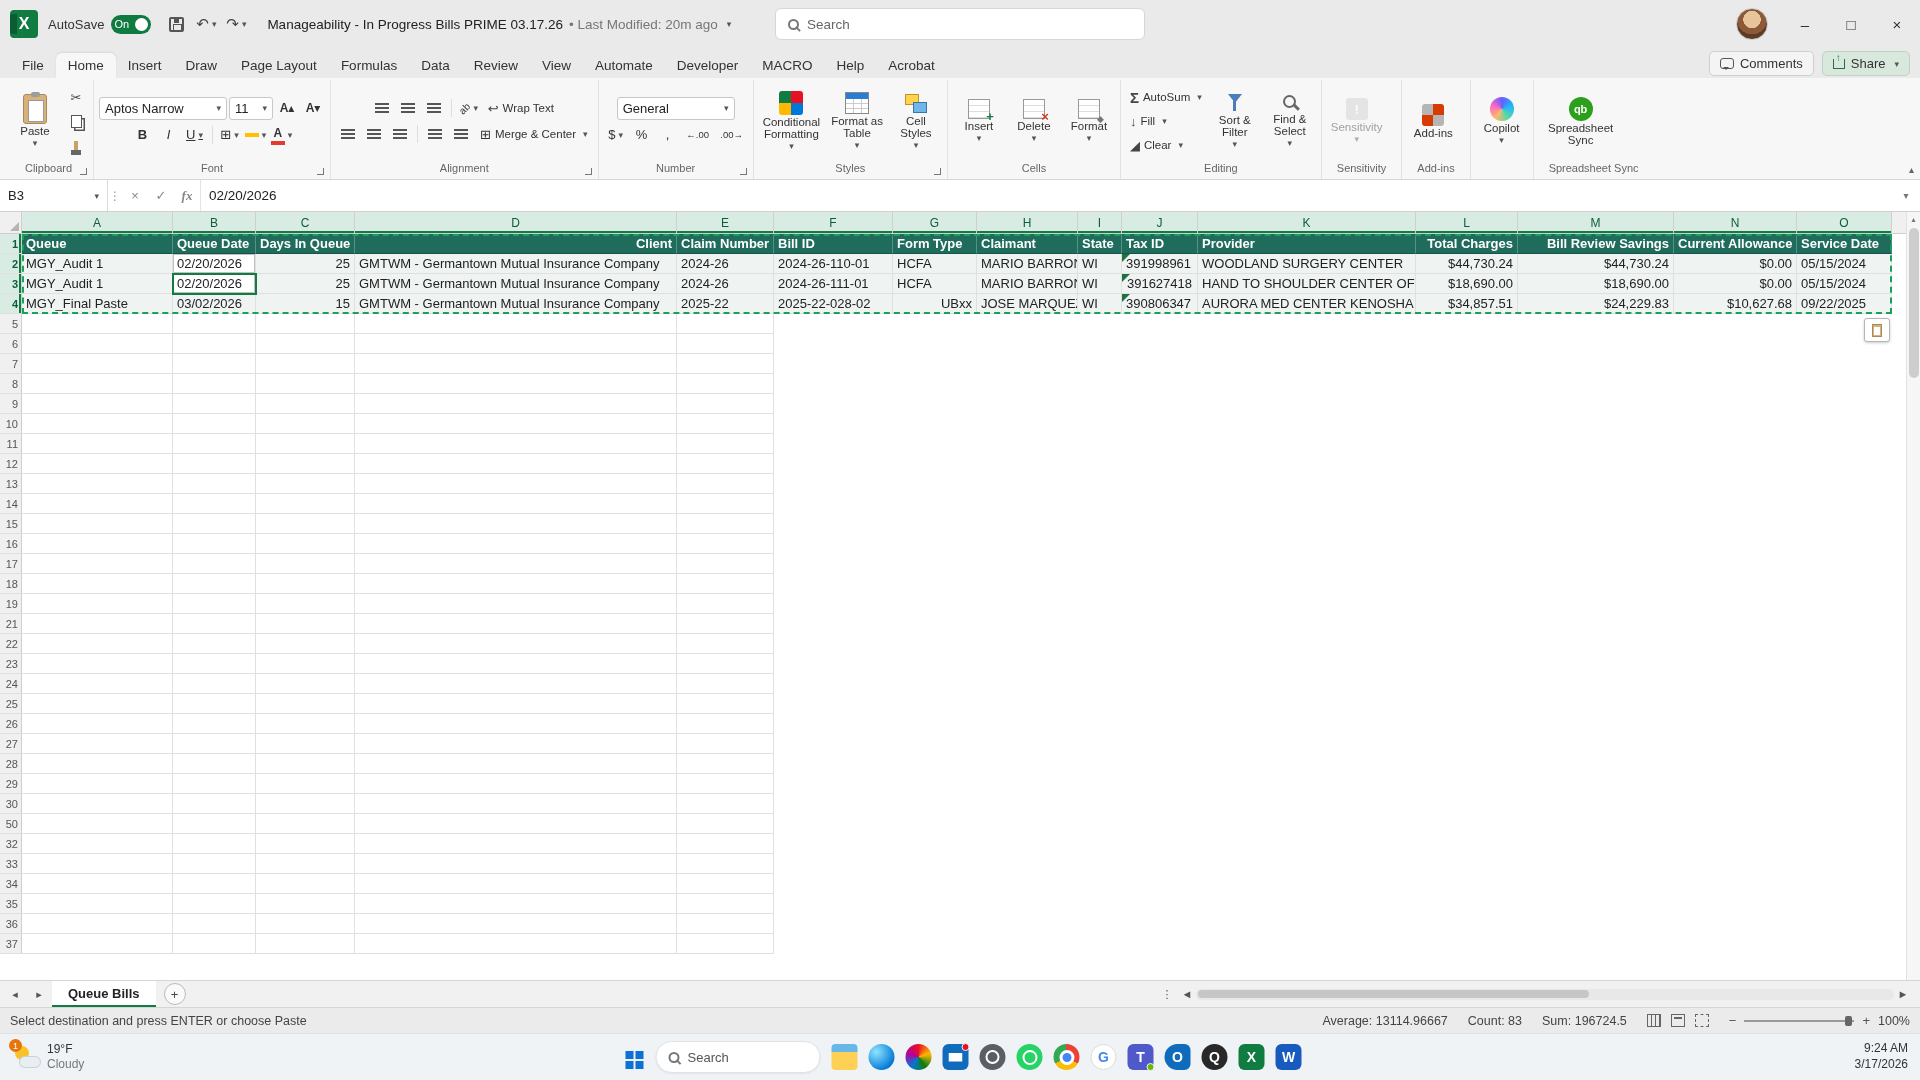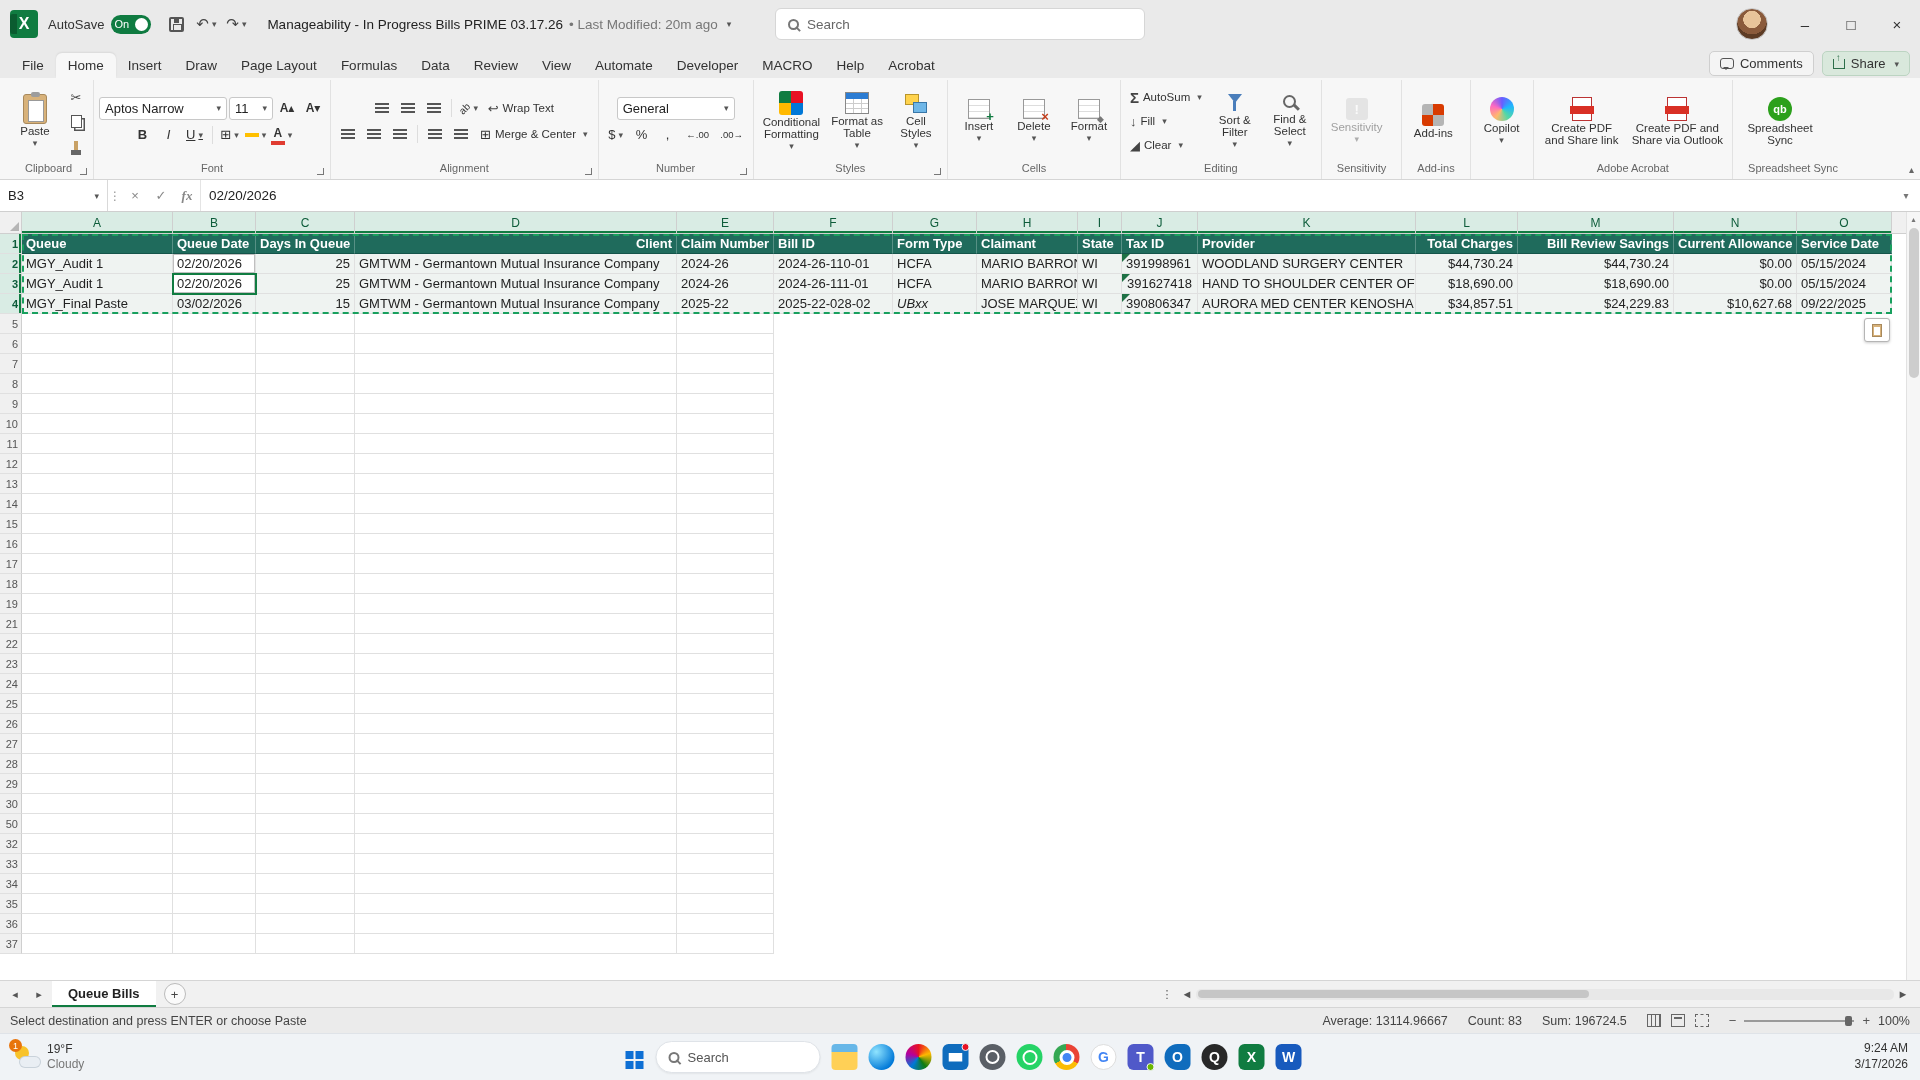--- a/index.html
+++ b/index.html
@@ -518,35 +518,20 @@
     <div class="rb">
       <button class="bb" data-name="copilot-button">
           <span class="i-copilot" data-name="copilot-icon"></span>
           <span class="bl" data-name="copilot-label">Copilot</span>
           <span class="caret" data-name="chevron-down-icon">▾</span>
         </button>
     </div>
     <div class="rl"><span data-name="copilot-group-label"></span></div>
   </div>
 
-  <div class="rg" data-name="adobe-acrobat-group">
-    <div class="rb">
-      <button class="bb" style="min-width:86px" data-name="create-pdf-share-link-button">
-          <span class="i-pdf" data-name="pdf-icon"></span>
-          <span class="bl" data-name="create-pdf-share-link-label">Create PDF
-and Share link</span>
-        </button>
-      <button class="bb" style="min-width:98px" data-name="create-pdf-share-outlook-button">
-          <span class="i-pdf" data-name="pdf-icon"></span>
-          <span class="bl" data-name="create-pdf-share-outlook-label">Create PDF and
-Share via Outlook</span>
-        </button>
-    </div>
-    <div class="rl"><span data-name="adobe-acrobat-group-label">Adobe Acrobat</span></div>
-  </div>
 
   <div class="rg" style="border-right:none" data-name="spreadsheet-sync-group">
     <div class="rb">
       <button class="bb" style="min-width:84px" data-name="spreadsheet-sync-button">
           <span class="i-qb" data-name="quickbooks-sync-icon">qb</span>
           <span class="bl" data-name="spreadsheet-sync-label">Spreadsheet
 Sync</span>
         </button>
     </div>
     <div class="rl"><span data-name="spreadsheet-sync-group-label">Spreadsheet Sync</span></div>
@@ -658,21 +643,21 @@
         <div class="cell nogrid" data-name="grid-filler" style="width: 36px;"></div>
       </div>
       <div class="grow" data-name="grid-row-4">
         <div class="gut sel-gut" data-name="row-header-4">4</div>
         <div class="cell sel-tint" data-name="cell-A4" style="width: 151px; text-align: left;">MGY_Final Paste</div>
         <div class="cell sel-tint" data-name="cell-B4" style="width: 83px; text-align: left;">03/02/2026</div>
         <div class="cell sel-tint" data-name="cell-C4" style="width: 99px; text-align: right;">15</div>
         <div class="cell sel-tint" data-name="cell-D4" style="width: 322px; text-align: left;">GMTWM - Germantown Mutual Insurance Company</div>
         <div class="cell sel-tint" data-name="cell-E4" style="width: 97px; text-align: left;">2025-22</div>
         <div class="cell sel-tint" data-name="cell-F4" style="width: 119px; text-align: left;">2025-22-028-02</div>
-        <div class="cell sel-tint" data-name="cell-G4" style="width: 84px; text-align: left; font-style: italic;">UBxx</div>
+        <div class="cell sel-tint" data-name="cell-G4" style="width: 84px; text-align: right;">UBxx</div>
         <div class="cell sel-tint" data-name="cell-H4" style="width: 101px; text-align: left;">JOSE MARQUEZ</div>
         <div class="cell sel-tint" data-name="cell-I4" style="width: 44px; text-align: left;">WI</div>
         <div class="cell sel-tint err" data-name="cell-J4" style="width: 76px; text-align: left;">390806347</div>
         <div class="cell sel-tint" data-name="cell-K4" style="width: 218px; text-align: left;">AURORA MED CENTER KENOSHA</div>
         <div class="cell sel-tint" data-name="cell-L4" style="width: 102px; text-align: right;">$34,857.51</div>
         <div class="cell sel-tint" data-name="cell-M4" style="width: 156px; text-align: right;">$24,229.83</div>
         <div class="cell sel-tint" data-name="cell-N4" style="width: 123px; text-align: right;">$10,627.68</div>
         <div class="cell sel-tint" data-name="cell-O4" style="width: 95px; text-align: left;">09/22/2025</div>
         <div class="cell nogrid" data-name="grid-filler" style="width: 36px;"></div>
       </div>

